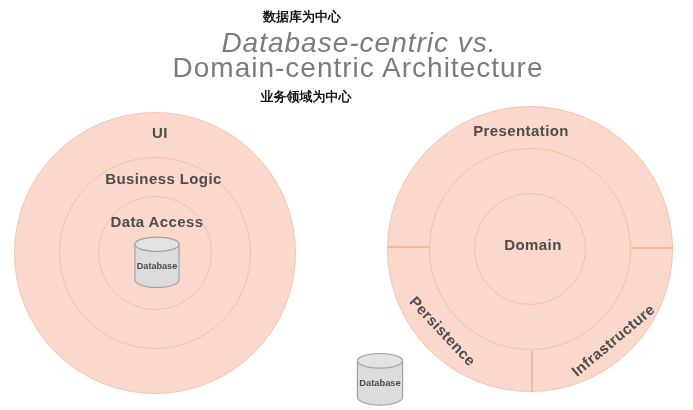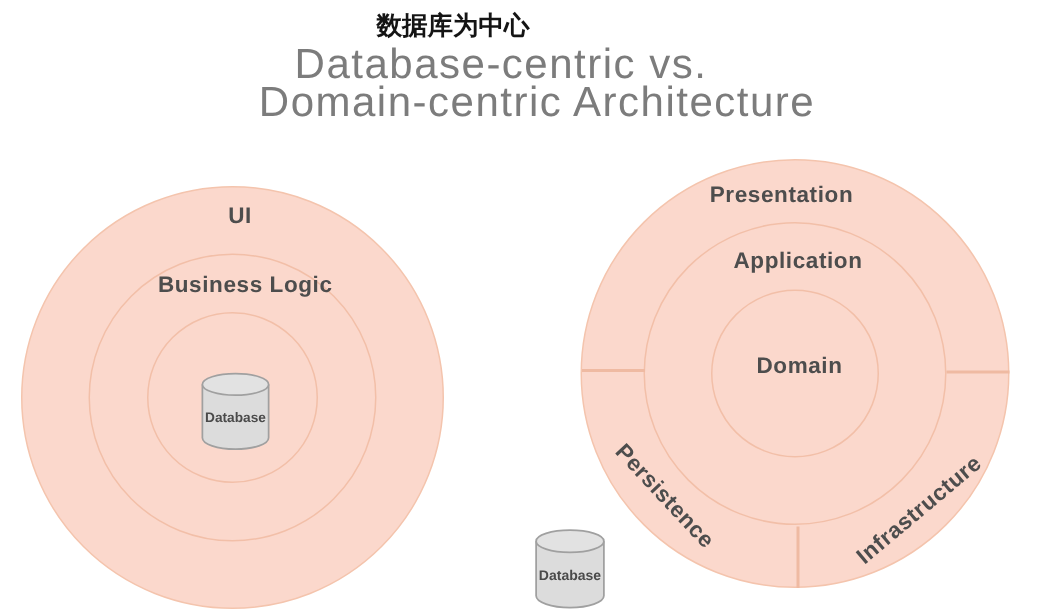--- a/index.html
+++ b/index.html
@@ -2,21 +2,21 @@
 <html><head>
 <meta charset="utf-8">
 <style>
   html,body{margin:0;padding:0;background:#ffffff;}
   .canvas{
     position:relative;width:693px;height:410px;background:#fff;overflow:hidden;
     font-family:"Liberation Sans","DejaVu Sans",sans-serif;
   }
   .caption-cn{
     position:absolute;transform:translate(-50%,-50%);
-    font-size:17px;font-weight:600;color:#141414;white-space:nowrap;
+    font-size:13px;font-weight:600;color:#141414;white-space:nowrap;
   }
   .title-line{
     position:absolute;transform:translate(-50%,-50%);
     font-size:28px;font-weight:300;color:#7c7c7c;letter-spacing:1px;white-space:nowrap;
   }
   .diagram{position:absolute;}
   .circle{position:absolute;border-radius:50%;box-sizing:border-box;}
   .circle.outer{left:0;top:0;background:#fbd8cc;border:1px solid #f4c4ad;}
   .circle.mid,.circle.inner{background:transparent;border:1px solid #f2bfa8;}
   .ring-label{
@@ -28,49 +28,50 @@
   .divider{position:absolute;background:#efbaa2;z-index:4;}
   .cyl{position:absolute;z-index:6;}
   .cyl text{font-family:"Liberation Sans","DejaVu Sans",sans-serif;font-weight:bold;fill:#4a4a4a;}
 </style>
 </head>
 <body>
 
 <div class="canvas">
 
   <div class="caption-cn" style="left:302px;top:17px;">数据库为中心</div>
-  <div class="title-line" style="left:334px;top:43px;">Database-centric vs.</div>
+  <div class="title-line" style="left:359px;top:43px;font-style:italic;">Database-centric vs.</div>
   <div class="title-line" style="left:358px;top:68px;">Domain-centric Architecture</div>
+  <div class="caption-cn" style="left:306px;top:97px;">业务领域为中心</div>
 
-  <div class="diagram" style="left:14px;top:124px;width:282px;height:282px;">
+  <div class="diagram" style="left:14px;top:112px;width:282px;height:282px;">
     <div class="circle outer" style="width:282px;height:282px;"></div>
     <div class="circle mid" style="left:45px;top:45px;width:192px;height:192px;"></div>
     <div class="circle inner" style="left:84px;top:84px;width:114px;height:114px;"></div>
 
     <span class="ring-label" style="left:146px;top:20px;">UI</span>
     <span class="ring-label" style="left:143px;top:66px;padding-left:13px;">Business Logic</span>
+    <span class="ring-label" style="left:143px;top:109px;">Data Access</span>
 
     <svg class="cyl" style="left:119px;top:123px;" width="48" height="55" viewBox="0 0 50 56">
       <path d="M2 9 L2 46 A23 8 0 0 0 48 46 L48 9" fill="#dcdcdc" stroke="#a0a0a0" stroke-width="1.2"></path>
       <ellipse cx="25" cy="9" rx="23" ry="7.5" fill="#e2e2e2" stroke="#a0a0a0" stroke-width="1.2"></ellipse>
       <text x="25" y="35" text-anchor="middle" font-size="9.5">Database</text>
     </svg>
   </div>
 
   <div class="diagram" style="left:387px;top:106px;width:286px;height:286px;">
     <div class="circle outer" style="width:286px;height:286px;"></div>
     <div class="circle mid" style="left:42px;top:42px;width:202px;height:202px;"></div>
     <div class="circle inner" style="left:87px;top:87px;width:112px;height:112px;"></div>
 
     <div class="divider" style="left:1px;top:140px;width:42px;height:1.5px;"></div>
     <div class="divider" style="left:244px;top:141px;width:42px;height:1.5px;"></div>
     <div class="divider" style="left:144px;top:245px;width:1.5px;height:41px;"></div>
 
     <span class="ring-label" style="left:134px;top:24px;">Presentation</span>
-    <span class="ring-label" style="left:145px;top:68px;">Application</span>
     <span class="ring-label" style="left:146px;top:138px;text-align:center;">Domain</span>
     <span class="ring-label rot-cw" style="left:56px;top:225px;">Persistence</span>
     <span class="ring-label rot-ccw" style="left:226px;top:234px;">Infrastructure</span>
   </div>
 
   <svg class="cyl" style="position:absolute;left:355px;top:352px;" width="50" height="55" viewBox="0 0 50 56">
     <path d="M2 9 L2 46 A23 8 0 0 0 48 46 L48 9" fill="#dcdcdc" stroke="#a0a0a0" stroke-width="1.2"></path>
     <ellipse cx="25" cy="9" rx="23" ry="7.5" fill="#e2e2e2" stroke="#a0a0a0" stroke-width="1.2"></ellipse>
     <text x="25" y="35" text-anchor="middle" font-size="9.5">Database</text>
   </svg>

